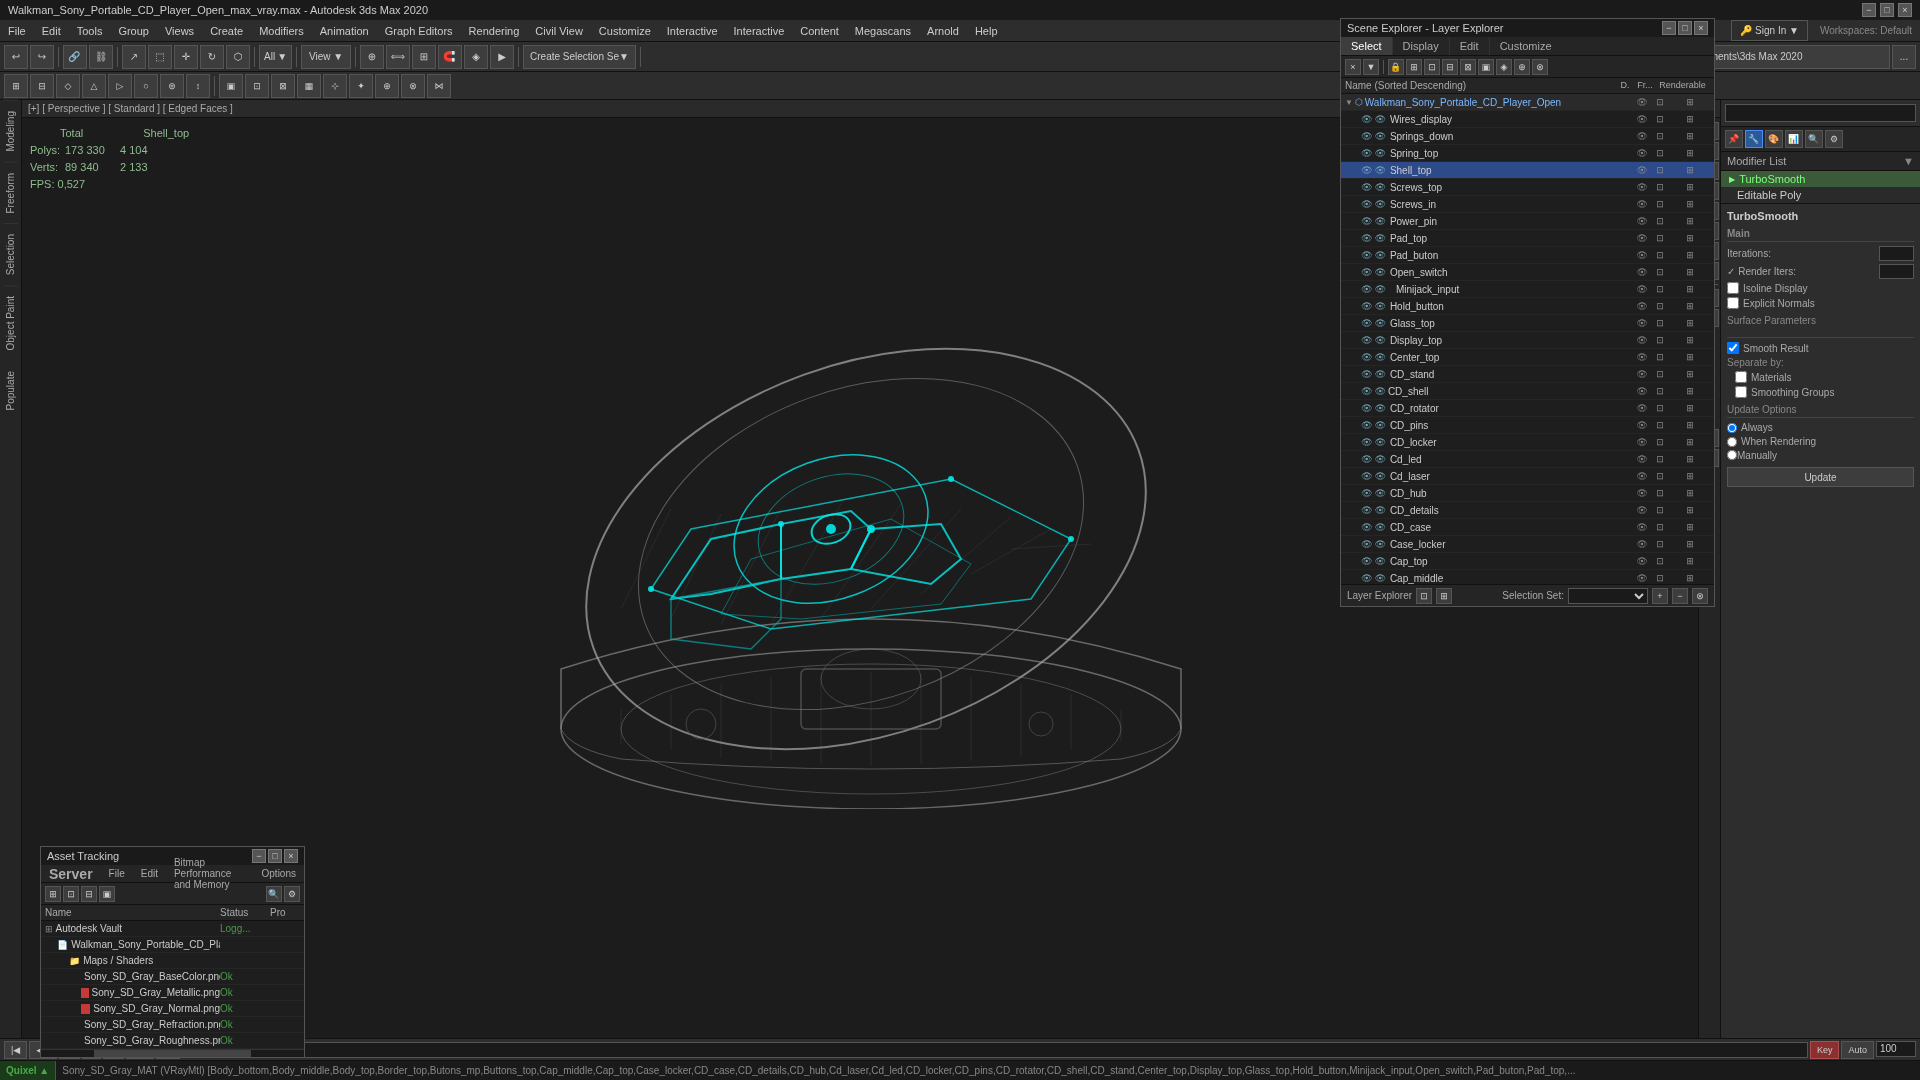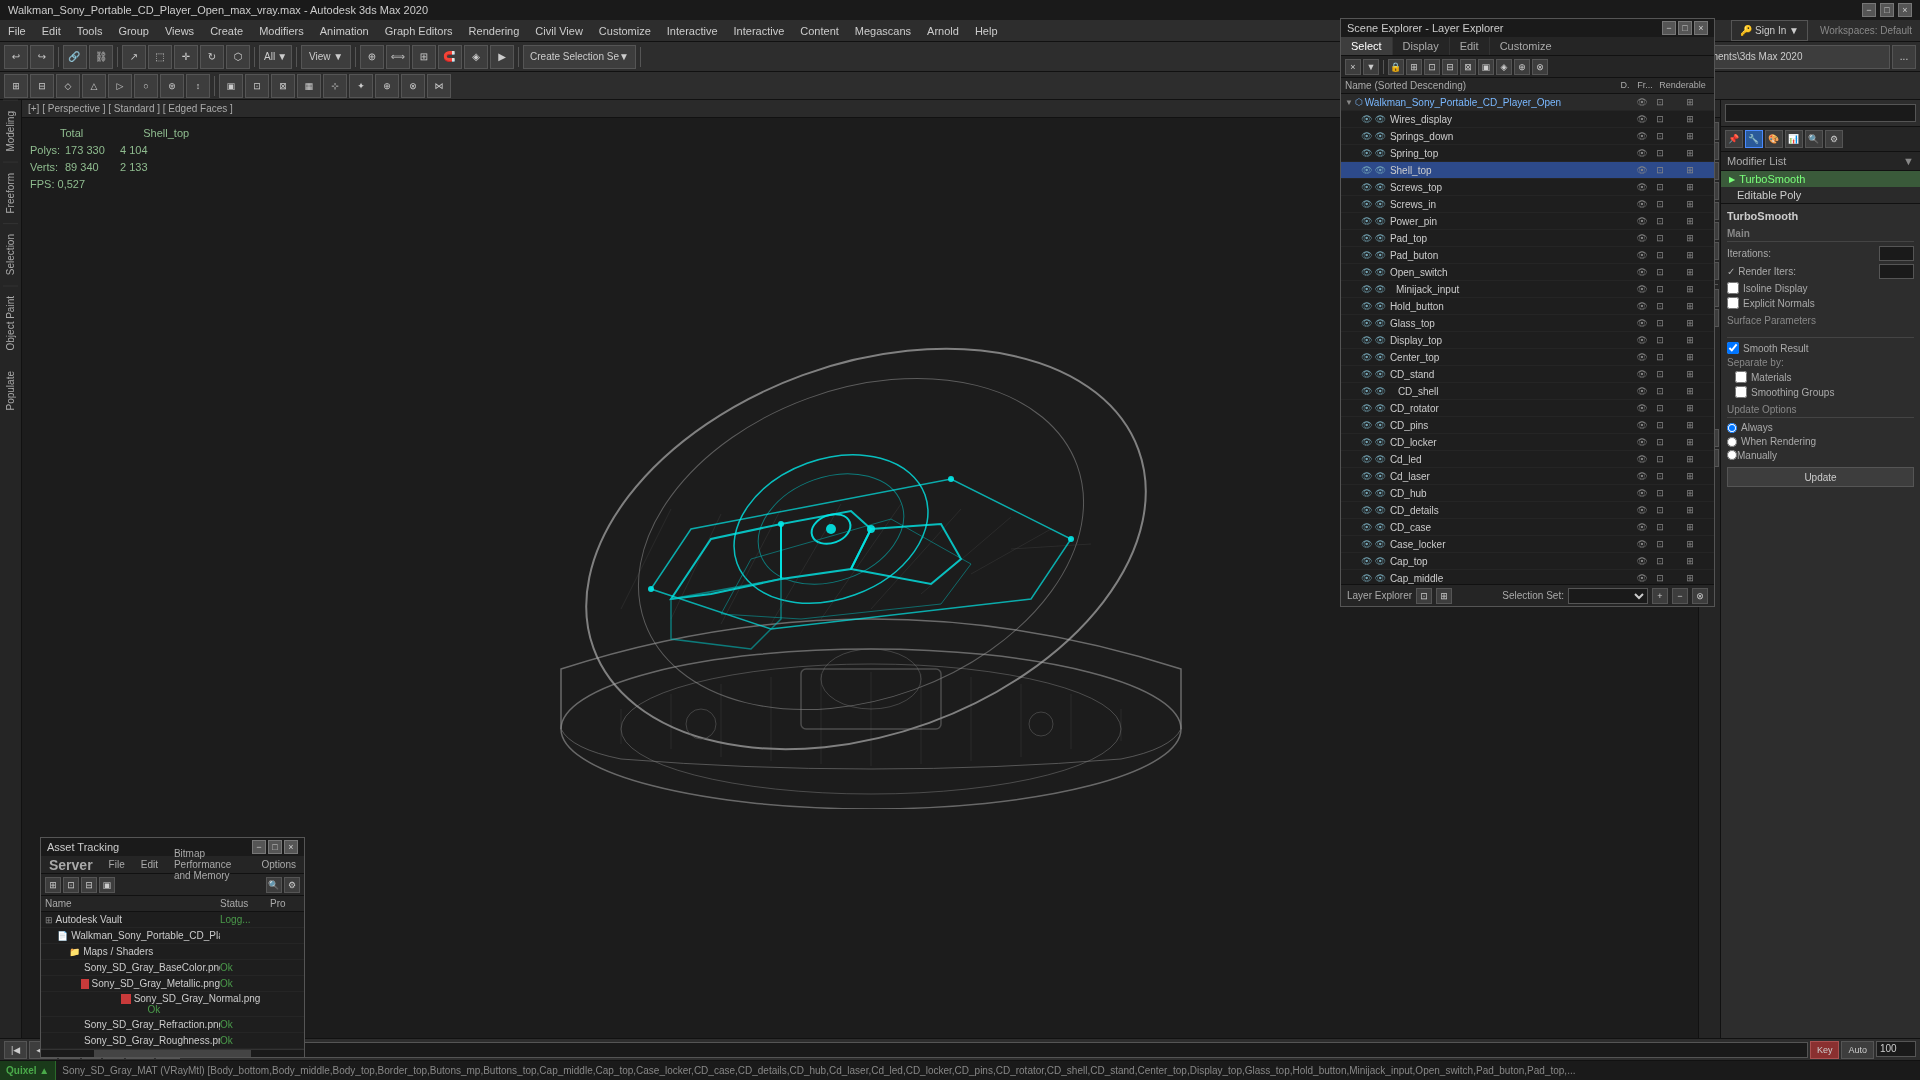--- a/index.html
+++ b/index.html
@@ -596,21 +596,21 @@
         <div style="display: flex; gap: 2px; align-items: center;">
           <span style="color:#888; font-size:9px; width:16px; text-align:center;">👁</span>
           <span style="color:#888; font-size:9px; width:16px; text-align:center;">⊡</span>
           <span style="color:#888; font-size:9px; width:40px; text-align:center;">⊞</span>
         </div>
       </div>
       <div style="height: 17px; display: flex; align-items: center; padding: 0px 4px; border-bottom: 1px solid rgb(37, 37, 37); cursor: pointer; font-size: 10px;">
         <div style="flex: 1 1 0%; display: flex; align-items: center; gap: 2px; padding-left: 16px; overflow: hidden; white-space: nowrap;">
           <span style="color:#7ab; font-size:9px;">👁</span>
           <span style="color:#7ab; font-size:9px;">👁</span>
-          <span style="color:#ccc; margin-left:10px;text-align:center;">CD_shell</span>
+          <span style="color:#ccc; margin-left:0;text-align:center;">CD_shell</span>
         </div>
         <div style="display: flex; gap: 2px; align-items: center;">
           <span style="color:#888; font-size:9px; width:16px; text-align:center;">👁</span>
           <span style="color:#888; font-size:9px; width:16px; text-align:center;">⊡</span>
           <span style="color:#888; font-size:9px; width:40px; text-align:center;">⊞</span>
         </div>
       </div>
       <div style="height: 17px; display: flex; align-items: center; padding: 0px 4px; border-bottom: 1px solid rgb(37, 37, 37); cursor: pointer; font-size: 10px;">
         <div style="flex: 1 1 0%; display: flex; align-items: center; gap: 2px; padding-left: 16px; overflow: hidden; white-space: nowrap;">
           <span style="color:#7ab; font-size:9px;">👁</span>
@@ -824,21 +824,21 @@
         <div style="width: 30px; font-size: 10px; color: rgb(170, 170, 170);"></div>
       </div>
       <div style="display: flex; align-items: center; padding: 1px 4px; border-bottom: 1px solid rgb(37, 37, 37); min-height: 16px; cursor: pointer;">
         <div style="flex: 1 1 0%; font-size: 10px; color: rgb(204, 204, 204); display: flex; align-items: center; gap: 3px; padding-left: 36px; overflow: hidden; white-space: nowrap;">
           <span style="display:inline-block;width:10px;height:10px;background:#c83a3a;"></span>
           <span>Sony_SD_Gray_Metallic.png</span>
         </div>
         <div style="width: 50px; font-size: 10px; color: rgb(74, 154, 74);">Ok</div>
         <div style="width: 30px; font-size: 10px; color: rgb(170, 170, 170);"></div>
       </div>
-      <div style="display: flex; align-items: center; padding: 1px 4px; border-bottom: 1px solid rgb(37, 37, 37); min-height: 16px; cursor: pointer; flex-direction: column;">
+      <div style="display: flex; align-items: center; padding: 1px 4px; border-bottom: 1px solid rgb(37, 37, 37); min-height: 16px; cursor: pointer;">
         <div style="flex: 1 1 0%; font-size: 10px; color: rgb(204, 204, 204); display: flex; align-items: center; gap: 3px; padding-left: 36px; overflow: hidden; white-space: nowrap;">
           <span style="display:inline-block;width:10px;height:10px;background:#c83a3a;"></span>
           <span>Sony_SD_Gray_Normal.png</span>
         </div>
         <div style="width: 50px; font-size: 10px; color: rgb(74, 154, 74);">Ok</div>
         <div style="width: 30px; font-size: 10px; color: rgb(170, 170, 170);"></div>
       </div>
       <div style="display: flex; align-items: center; padding: 1px 4px; border-bottom: 1px solid rgb(37, 37, 37); min-height: 16px; cursor: pointer;">
         <div style="flex: 1 1 0%; font-size: 10px; color: rgb(204, 204, 204); display: flex; align-items: center; gap: 3px; padding-left: 36px; overflow: hidden; white-space: nowrap;">
           <span style="display:inline-block;width:10px;height:10px;background:#c83a3a;"></span>

